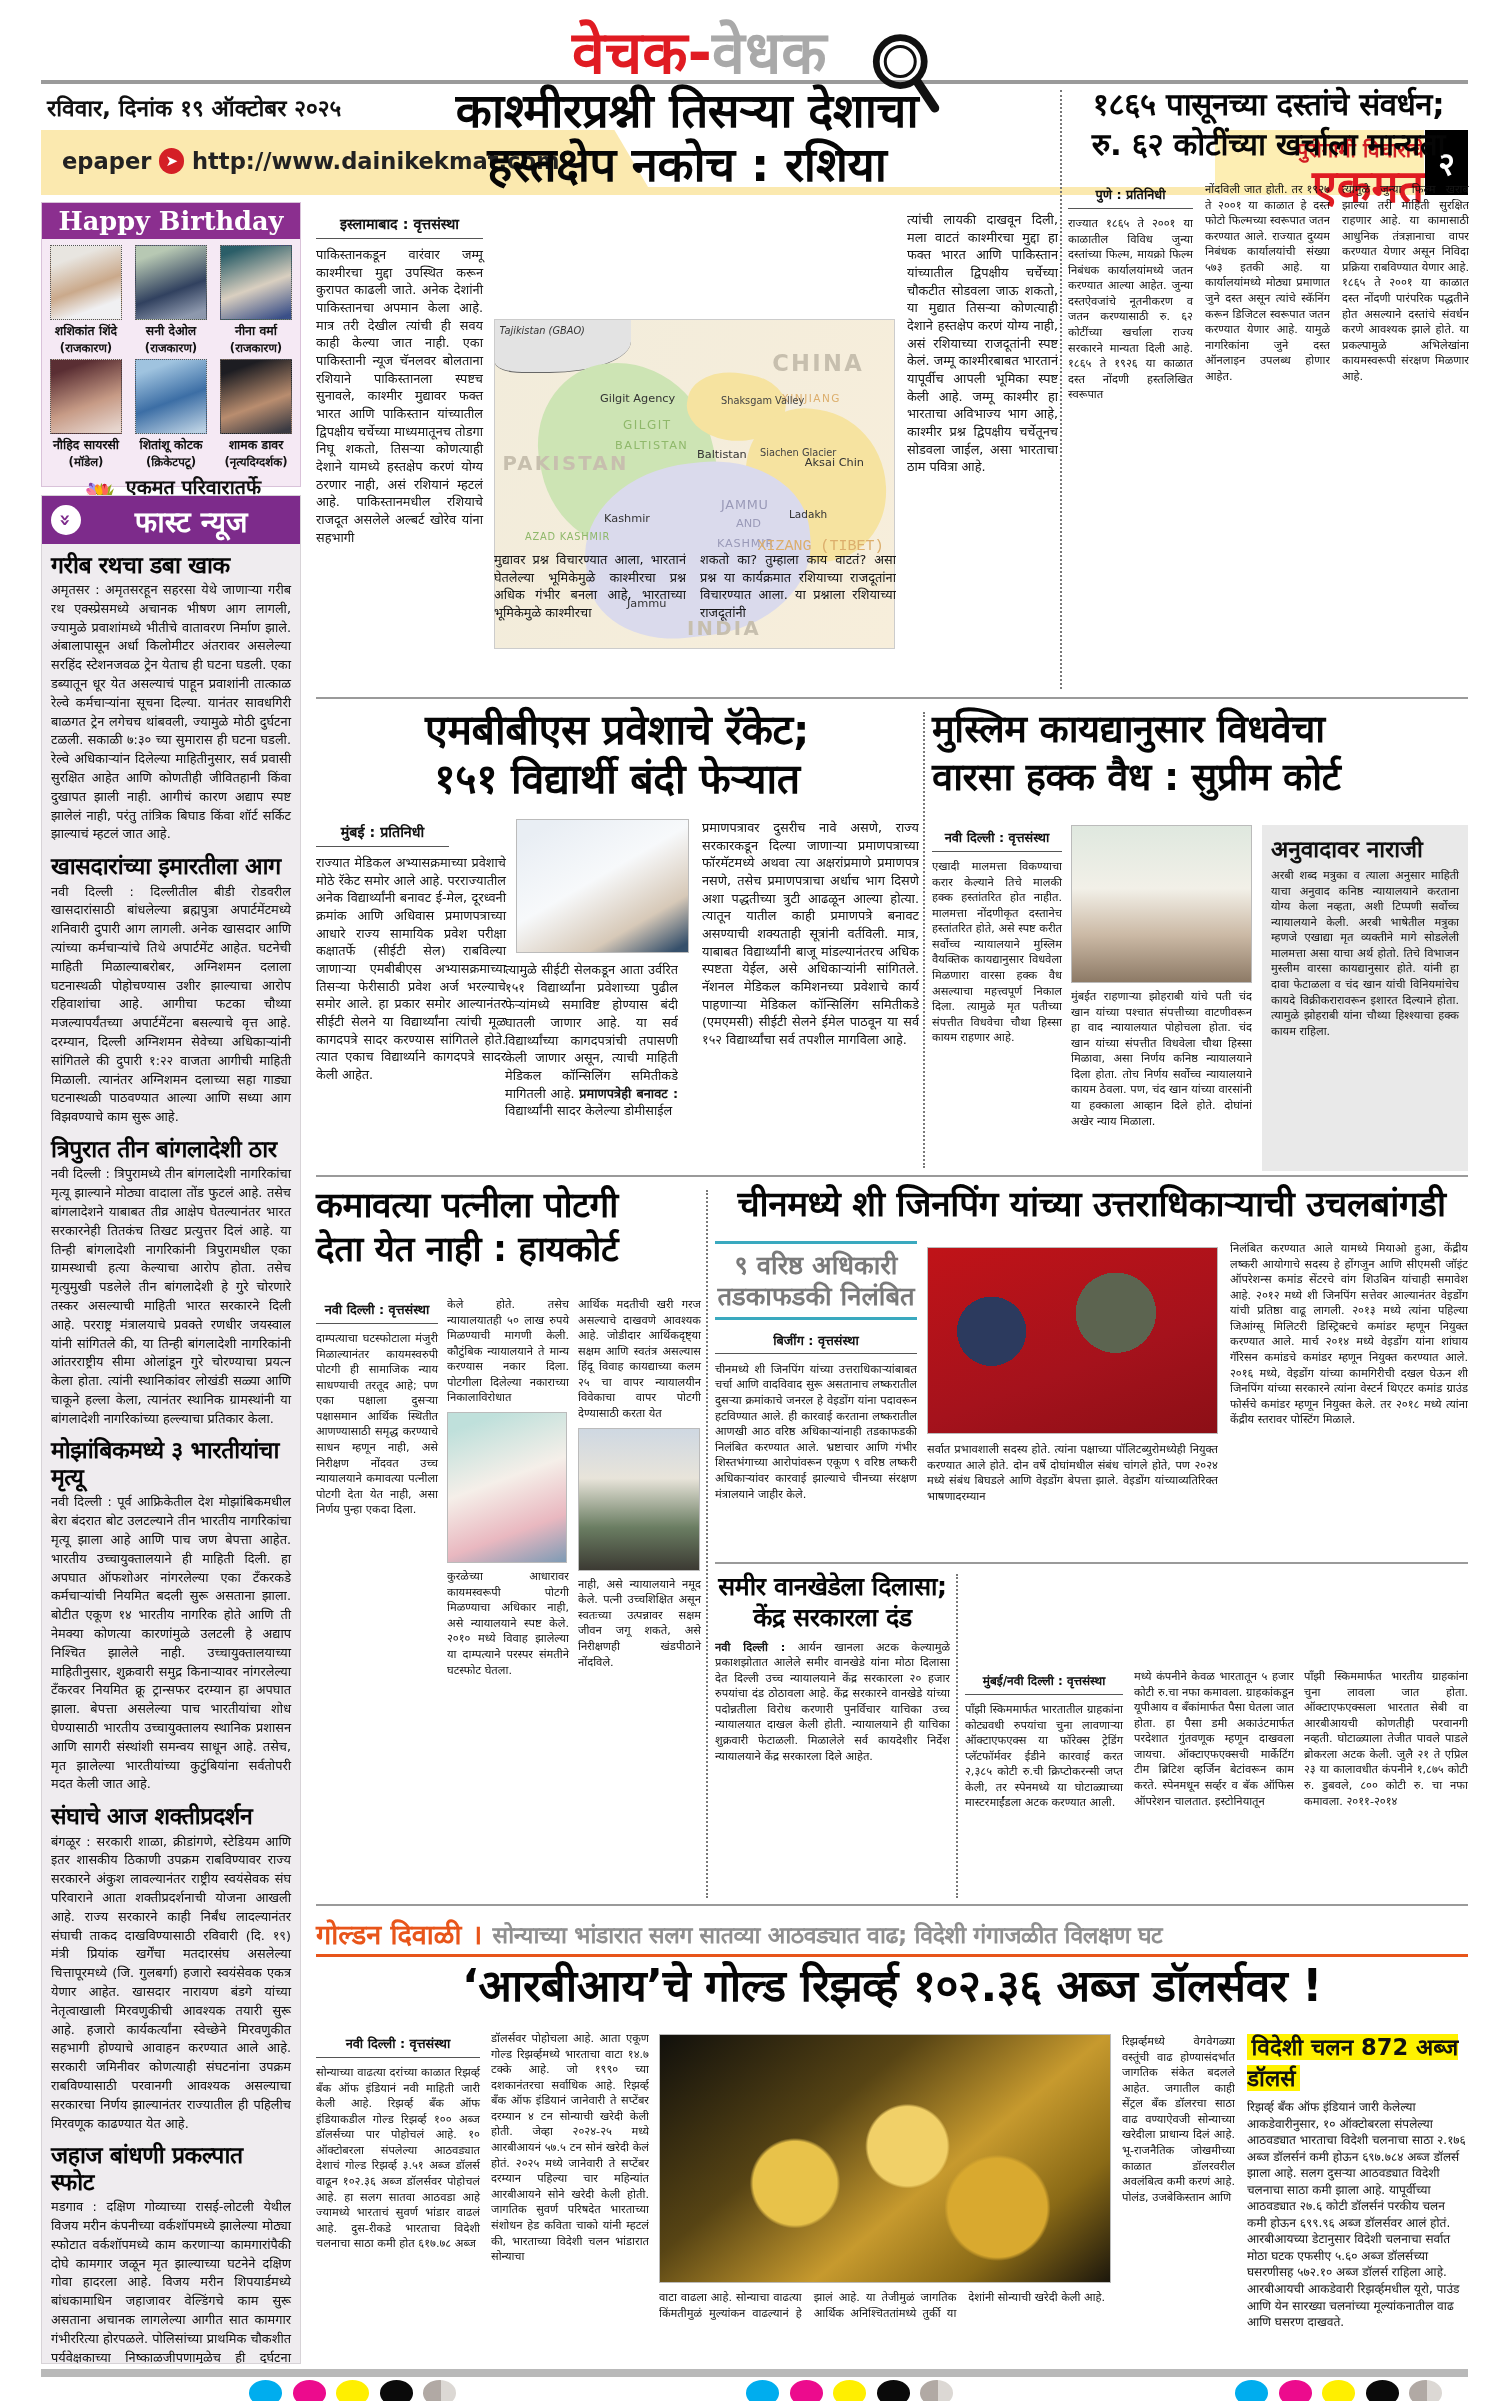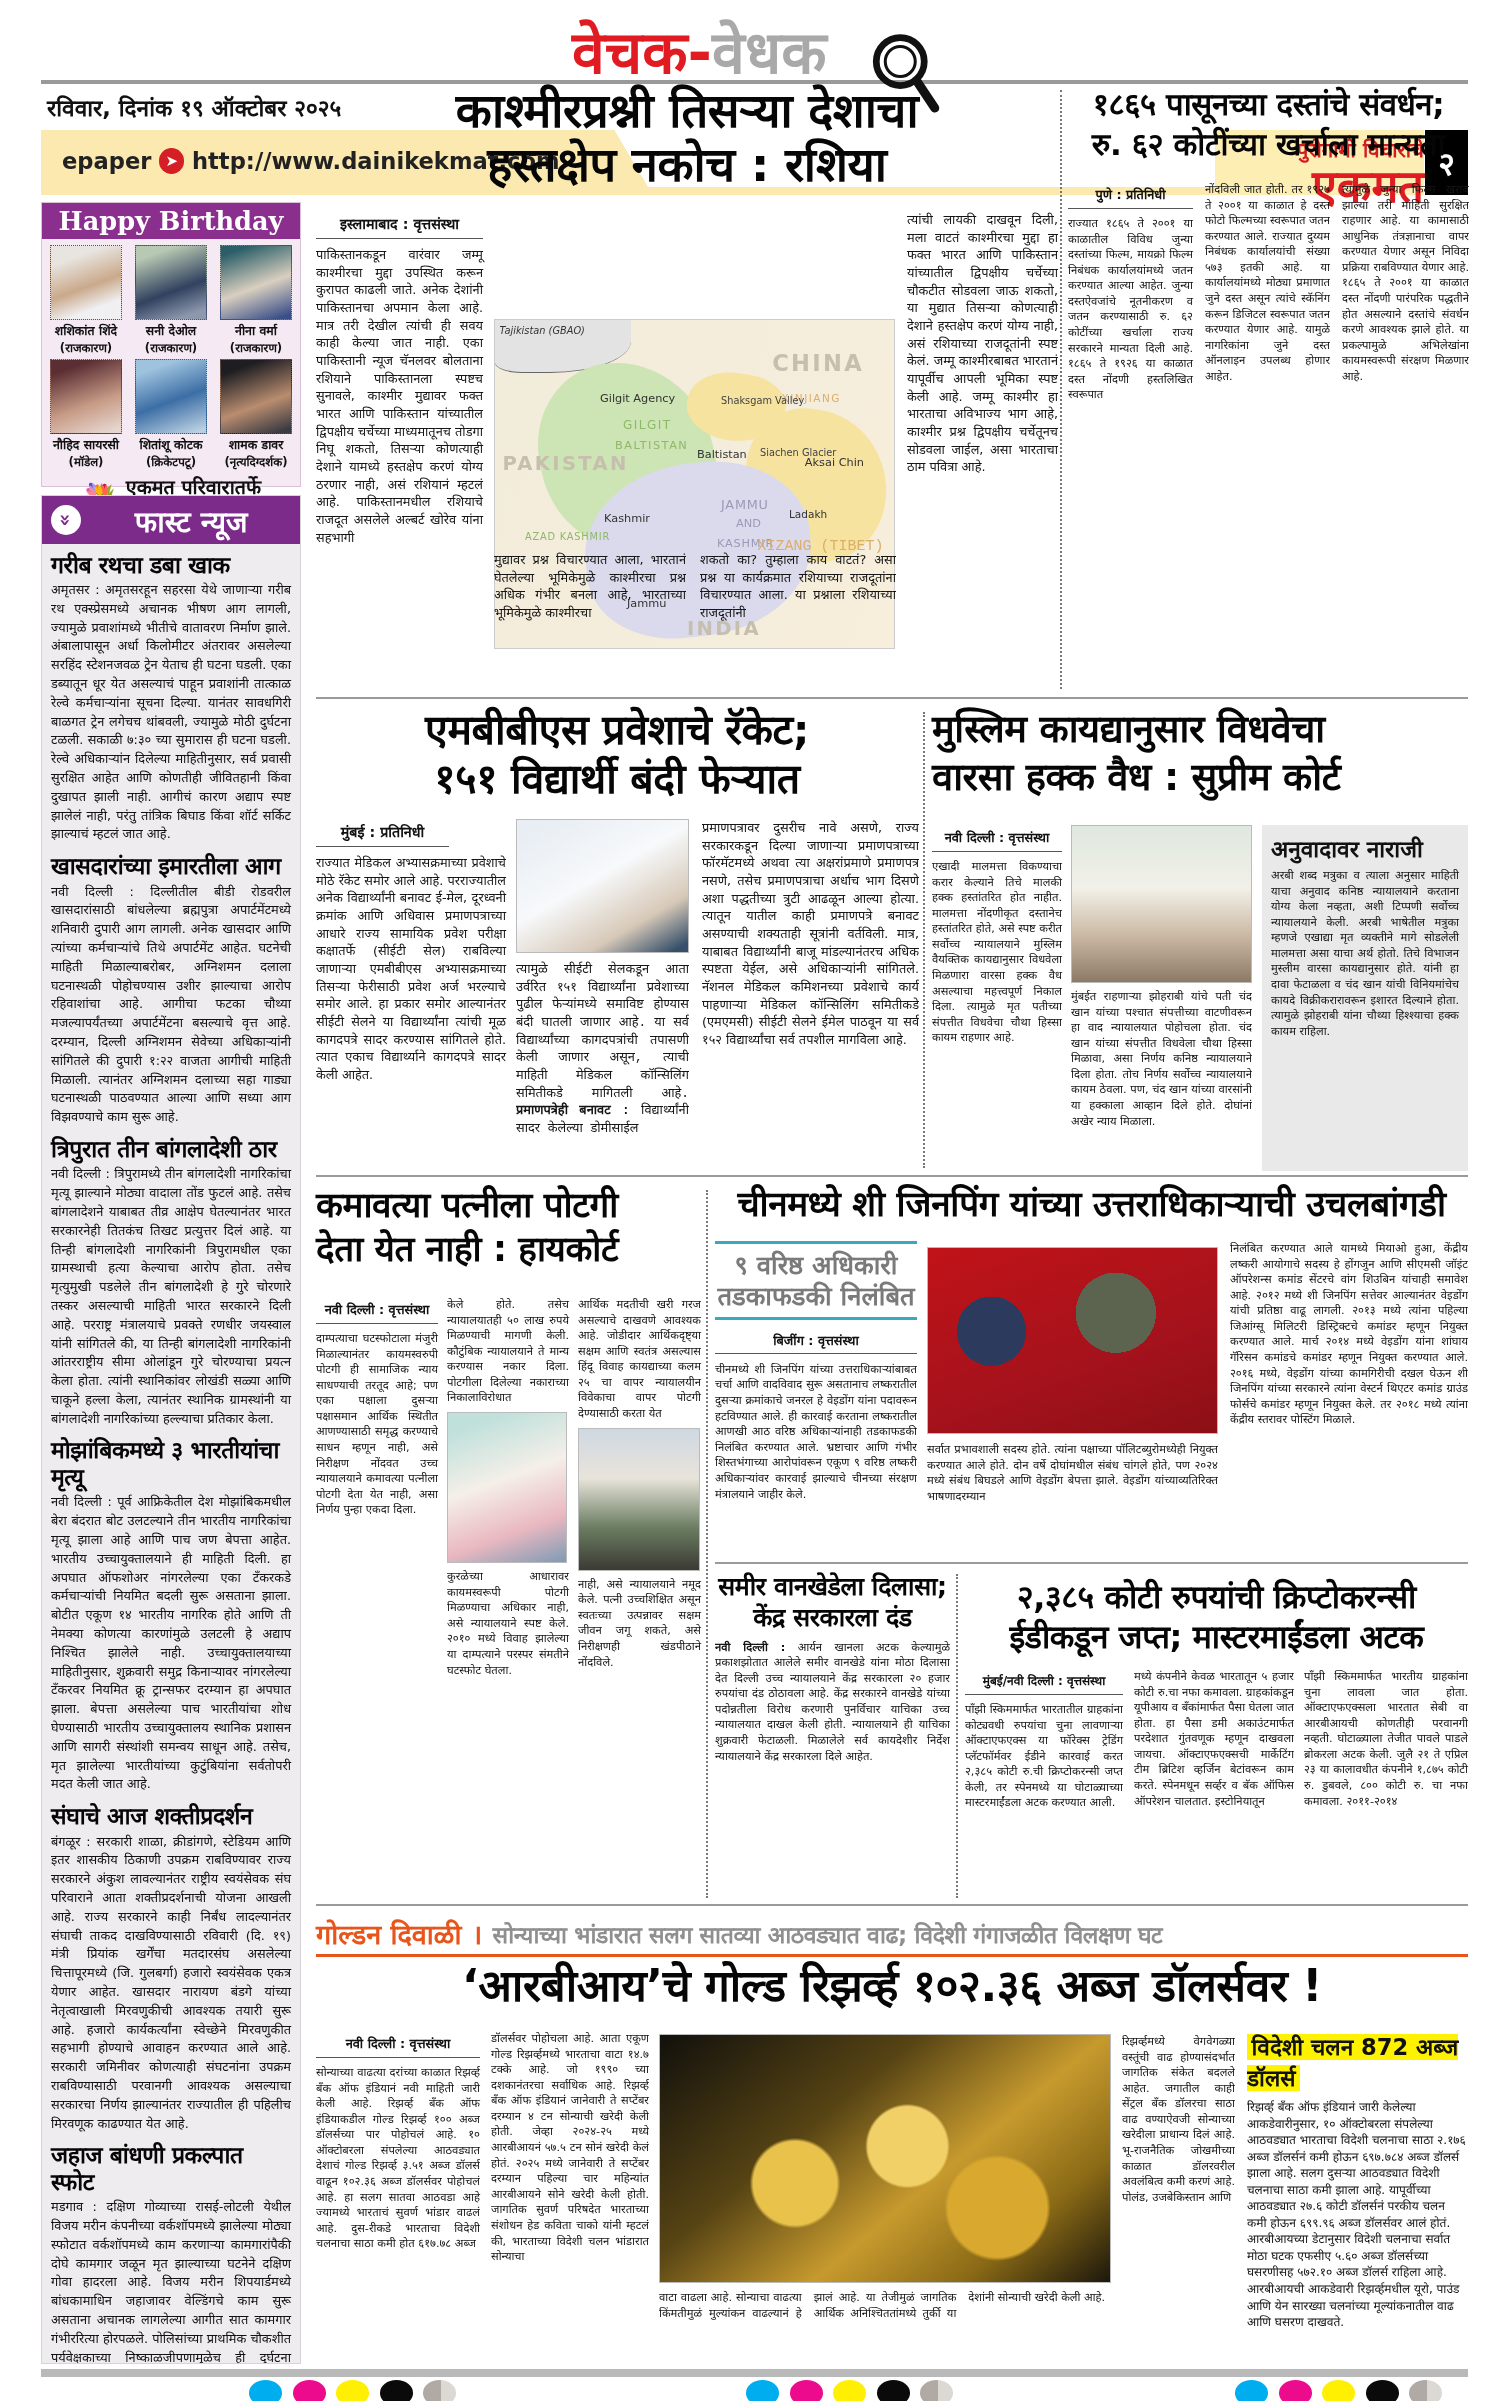--- a/index.html
+++ b/index.html
@@ -236,21 +236,21 @@
   <div class="abs" style="left:316px;top:706px;width:602px;height:465px;">
     <div class="headline" style="font-size:41px;line-height:1.2;">
       <span>एमबीबीएस प्रवेशाचे रॅकेट;</span><br>
       <span>१५१ विद्यार्थी बंदी फेऱ्यात</span>
     </div>
     <div class="abs" style="left:0;top:113px;width:190px;height:352px;">
       <div class="byline" style="width:70%;">मुंबई : प्रतिनिधी</div>
       <div class="bodytext">राज्यात मेडिकल अभ्यासक्रमाच्या प्रवेशाचे मोठे रॅकेट समोर आले आहे. परराज्यातील अनेक विद्यार्थ्यांनी बनावट ई-मेल, दूरध्वनी क्रमांक आणि अधिवास प्रमाणपत्राच्या आधारे राज्य सामायिक प्रवेश परीक्षा कक्षातर्फे (सीईटी सेल) राबविल्या जाणाऱ्या एमबीबीएस अभ्यासक्रमाच्या तिसऱ्या फेरीसाठी प्रवेश अर्ज भरल्याचे समोर आले. हा प्रकार समोर आल्यानंतर सीईटी सेलने या विद्यार्थ्यांना त्यांची मूळ कागदपत्रे सादर करण्यास सांगितले होते. त्यात एकाच विद्यार्थ्याने कागदपत्रे सादर केली आहेत.</div>
     </div>
     <div class="abs ph" style="left:200px;top:113px;width:173px;height:134px;background:linear-gradient(150deg,#e9eef4 10%,#f7f9fb 45%,#d7c9b8 75%,#36506b 96%);"></div>
-    <div class="abs bodytext" style="left:200px;top:255px;width:173px;height:211px;overflow:hidden;font-family:Liberation Mono, monospace;">
+    <div class="abs bodytext" style="left:189px;top:255px;width:173px;height:211px;overflow:hidden;">
       <span>त्यामुळे सीईटी सेलकडून आता उर्वरित १५१ विद्यार्थ्यांना प्रवेशाच्या पुढील फेऱ्यांमध्ये समाविष्ट होण्यास बंदी घातली जाणार आहे. या सर्व विद्यार्थ्यांच्या कागदपत्रांची तपासणी केली जाणार असून, त्याची माहिती मेडिकल कॉन्सिलिंग समितीकडे मागितली आहे.</span>
       <span class="inlinebold">प्रमाणपत्रेही बनावट :</span>
       <span>विद्यार्थ्यांनी सादर केलेल्या डोमीसाईल</span>
     </div>
     <div class="abs bodytext" style="left:386px;top:113px;width:217px;height:352px;overflow:hidden;">प्रमाणपत्रावर दुसरीच नावे असणे, राज्य सरकारकडून दिल्या जाणाऱ्या प्रमाणपत्राच्या फॉरमॅटमध्ये अथवा त्या अक्षरांप्रमाणे प्रमाणपत्र नसणे, तसेच प्रमाणपत्राचा अर्धाच भाग दिसणे अशा पद्धतीच्या त्रुटी आढळून आल्या होत्या. त्यातून यातील काही प्रमाणपत्रे बनावट असण्याची शक्यताही सूत्रांनी वर्तविली. मात्र, याबाबत विद्यार्थ्यांनी बाजू मांडल्यानंतरच अधिक स्पष्टता येईल, असे अधिकाऱ्यांनी सांगितले. नॅशनल मेडिकल कमिशनच्या प्रवेशाचे कार्य पाहणाऱ्या मेडिकल कॉन्सिलिंग समितीकडे (एमएमसी) सीईटी सेलने ईमेल पाठवून या सर्व १५२ विद्यार्थ्यांचा सर्व तपशील मागविला आहे.</div>
   </div>
 
   <div class="abs dotsep" style="left:923px;top:712px;height:456px;"></div>
 
   <div class="abs" style="left:932px;top:706px;width:536px;height:465px;">
@@ -321,24 +321,20 @@
     </div>
     <div class="bodytext small" style="margin-top:6px;">
       <span class="inlinebold">नवी दिल्ली :</span>
       <span>आर्यन खानला अटक केल्यामुळे प्रकाशझोतात आलेले समीर वानखेडे यांना मोठा दिलासा देत दिल्ली उच्च न्यायालयाने केंद्र सरकारला २० हजार रुपयांचा दंड ठोठावला आहे. केंद्र सरकारने वानखेडे यांच्या पदोन्नतीला विरोध करणारी पुनर्विचार याचिका उच्च न्यायालयात दाखल केली होती. न्यायालयाने ही याचिका शुक्रवारी फेटाळली. मिळालेले सर्व कायदेशीर निर्देश न्यायालयाने केंद्र सरकारला दिले आहेत.</span>
     </div>
   </div>
 
   <div class="abs dotsep" style="left:956px;top:1574px;height:324px;"></div>
 
   <div class="abs" style="left:965px;top:1577px;width:503px;height:321px;overflow:hidden;">
-    <div class="headline" style="font-size:32px;line-height:1.25;">
-      <span>२,३८५ कोटी रुपयांची क्रिप्टोकरन्सी</span><br>
-      <span>ईडीकडून जप्त; मास्टरमाईंडला अटक</span>
-    </div>
     <div class="abs" style="left:0;top:92px;width:158px;height:226px;">
       <div class="byline" style="font-size:12px;">मुंबई/नवी दिल्ली : वृत्तसंस्था</div>
       <div class="bodytext small">पाँझी स्किममार्फत भारतातील ग्राहकांना कोट्यवधी रुपयांचा चुना लावणाऱ्या ऑक्टाएफएक्स या फॉरेक्स ट्रेडिंग प्लॅटफॉर्मवर ईडीने कारवाई करत २,३८५ कोटी रु.ची क्रिप्टोकरन्सी जप्त केली, तर स्पेनमध्ये या घोटाळ्याच्या मास्टरमाईंडला अटक करण्यात आली.</div>
     </div>
     <div class="abs bodytext small" style="left:169px;top:92px;width:160px;height:226px;overflow:hidden;">मध्ये कंपनीने केवळ भारतातून ५ हजार कोटी रु.चा नफा कमावला. ग्राहकांकडून यूपीआय व बँकांमार्फत पैसा घेतला जात होता. हा पैसा डमी अकाउंटमार्फत परदेशात गुंतवणूक म्हणून दाखवला जायचा. ऑक्टाएफएक्सची मार्केटिंग टीम ब्रिटिश व्हर्जिन बेटांवरून काम करते. स्पेनमधून सर्व्हर व बॅक ऑफिस ऑपरेशन चालतात. इस्टोनियातून</div>
     <div class="abs bodytext small" style="left:339px;top:92px;width:164px;height:226px;overflow:hidden;">पाँझी स्किममार्फत भारतीय ग्राहकांना चुना लावला जात होता. ऑक्टाएफएक्सला भारतात सेबी वा आरबीआयची कोणतीही परवानगी नव्हती. घोटाळ्याला तेजीत पावले पाडले ब्रोकरला अटक केली. जुलै २१ ते एप्रिल २३ या कालावधीत कंपनीने १,८७५ कोटी रु. डुबवले, ८०० कोटी रु. चा नफा कमावला. २०११-२०१४</div>
   </div>
 
   <div class="abs rule" style="left:316px;top:1904px;width:1152px;height:2.3px;"></div>
 

